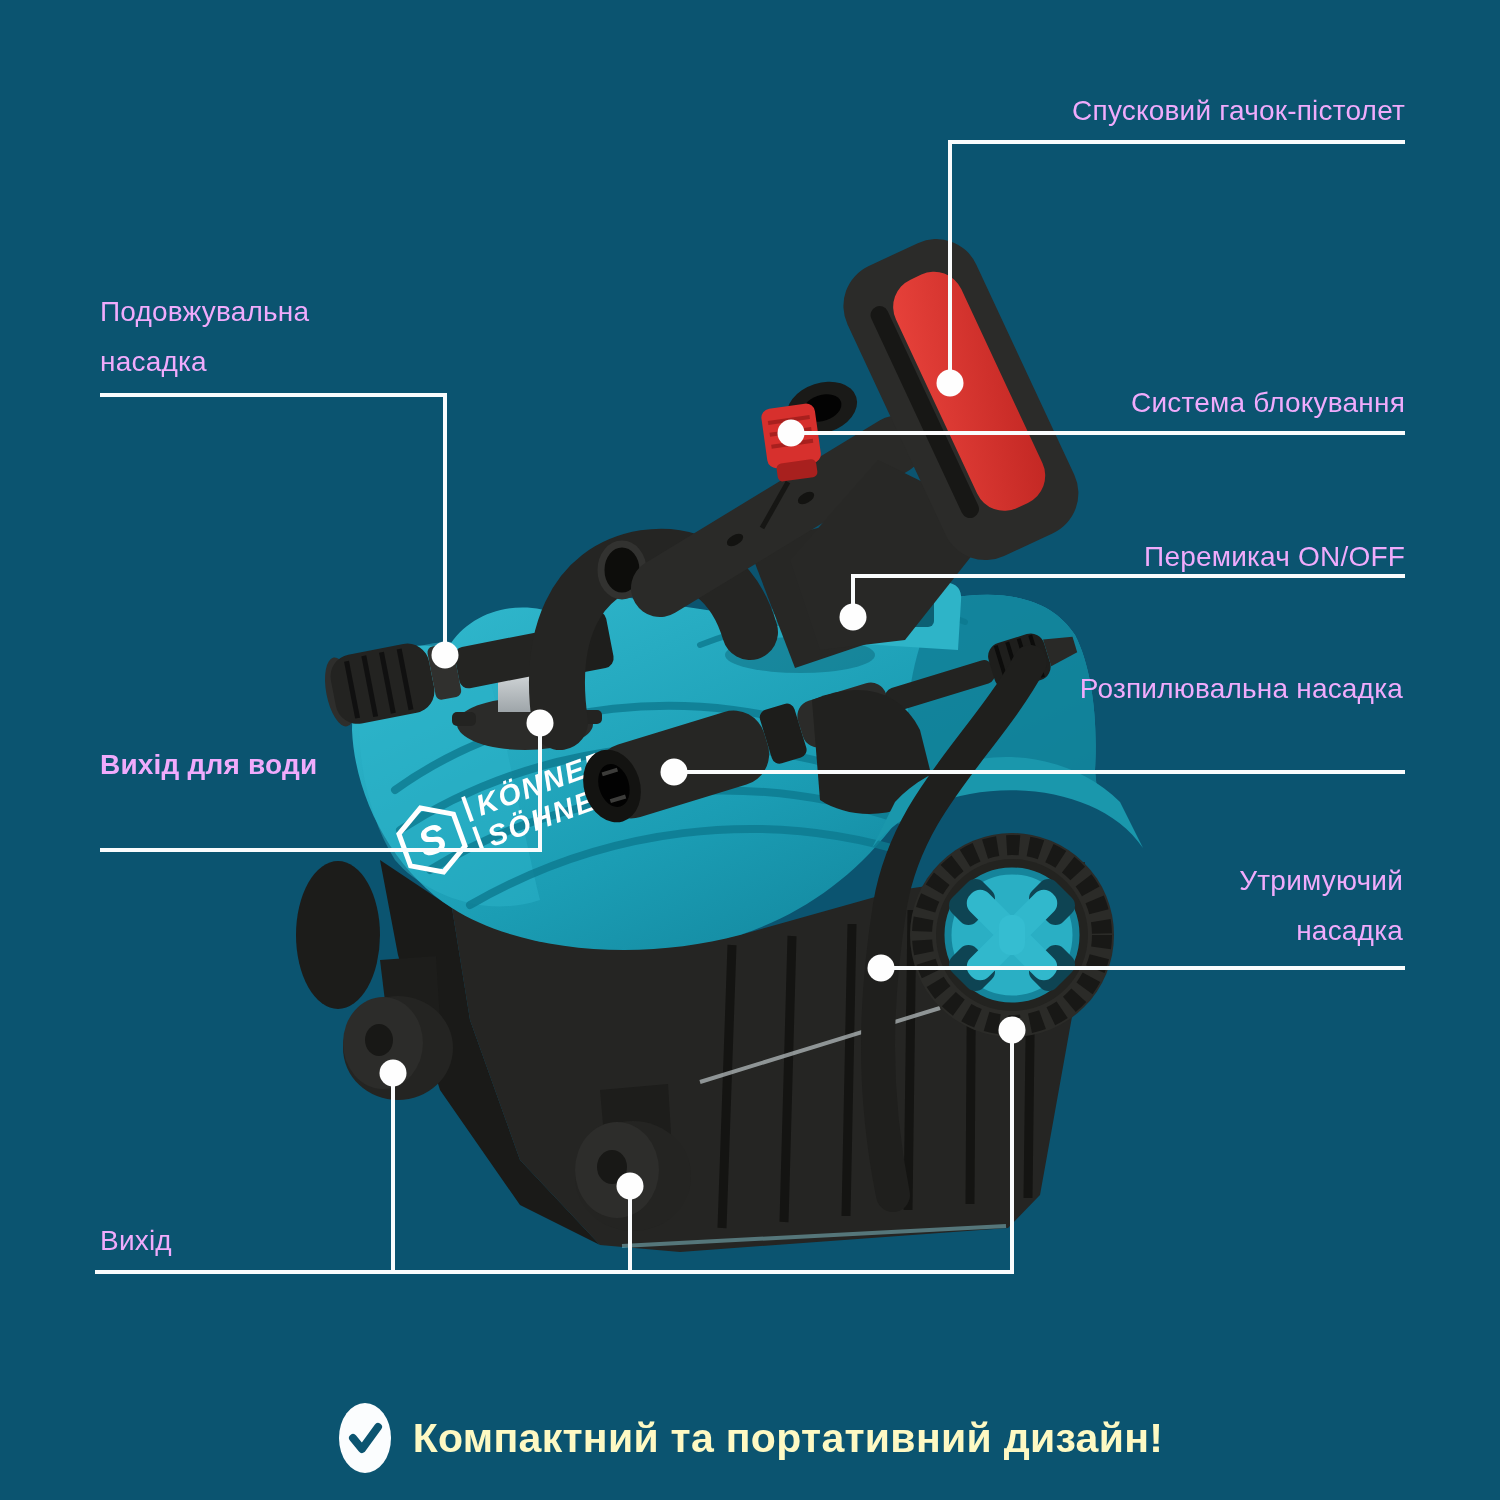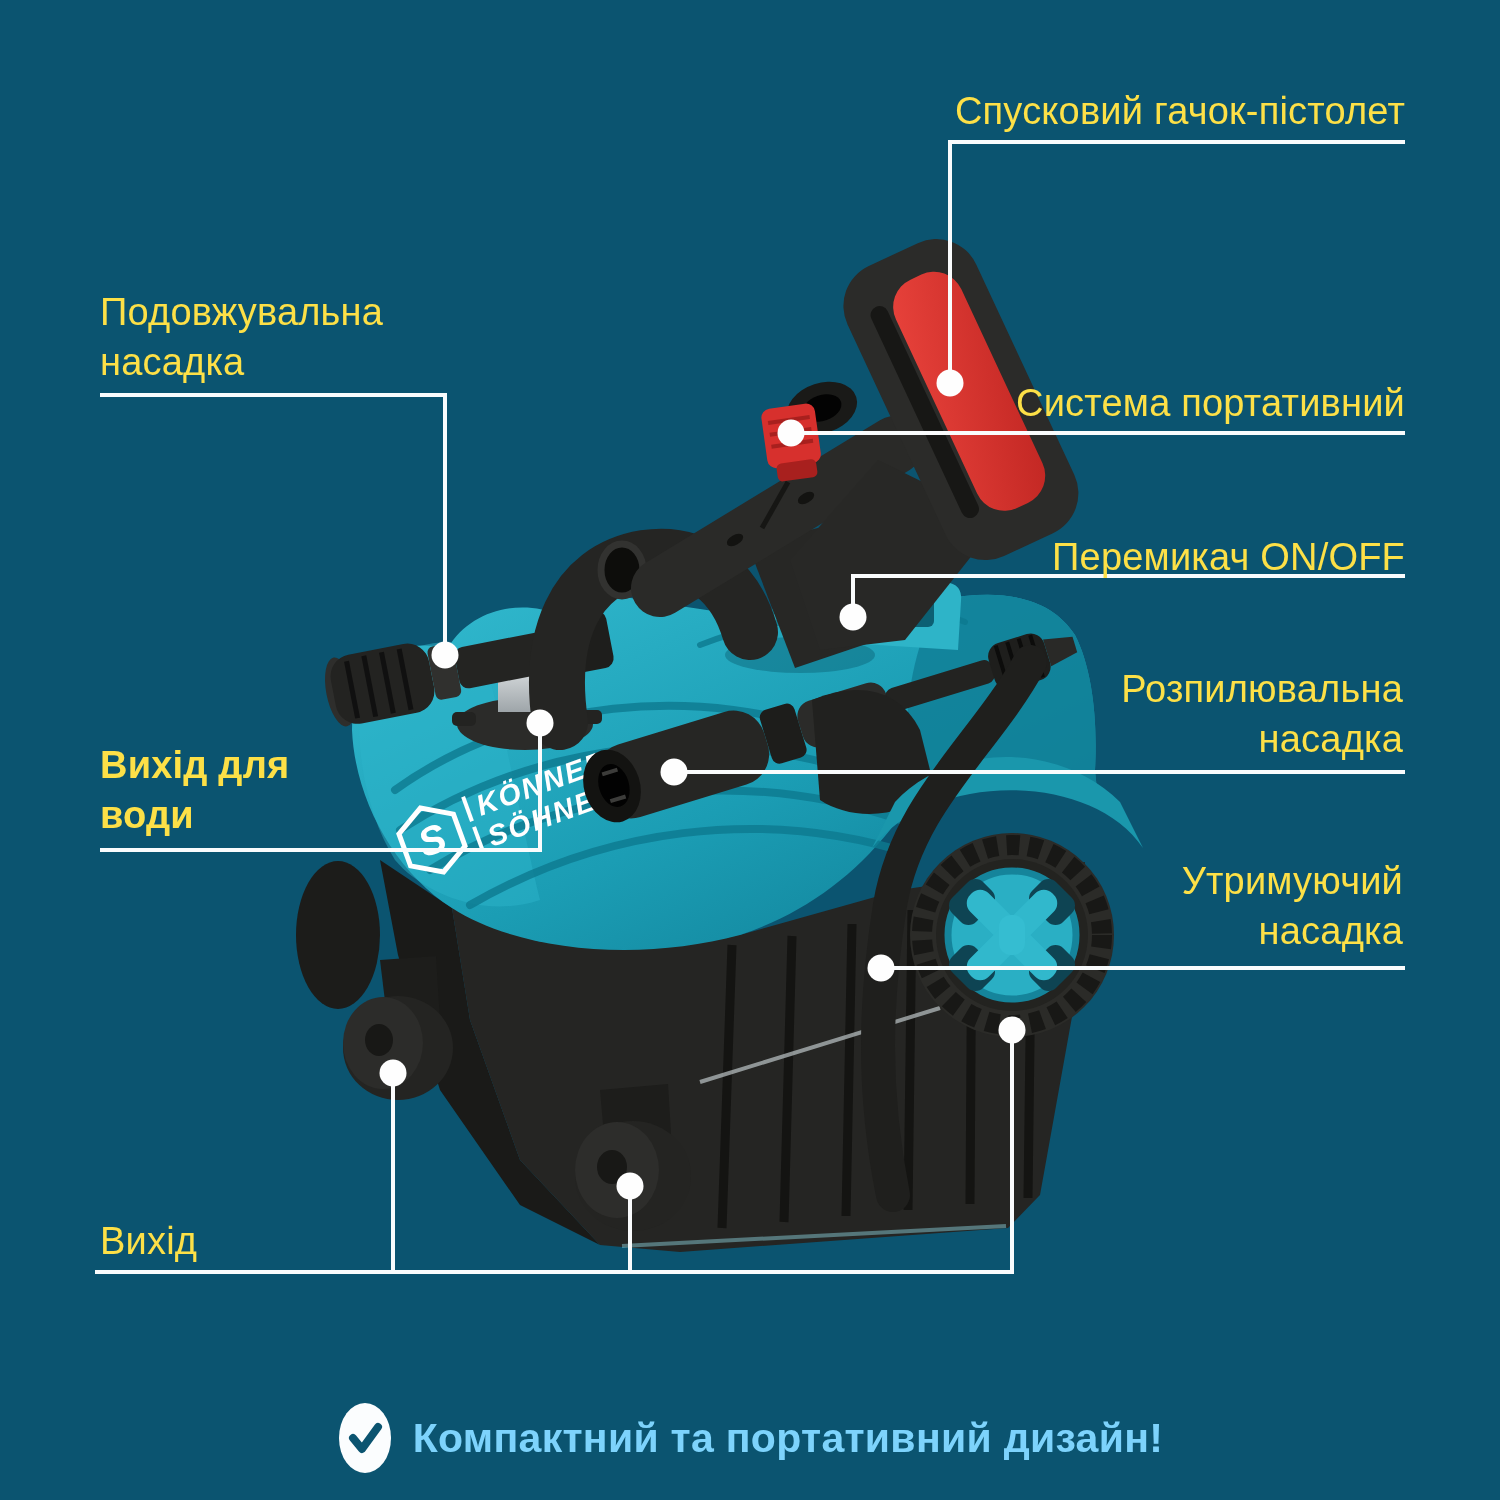--- a/index.html
+++ b/index.html
@@ -3,39 +3,39 @@
 <meta charset="utf-8">
 <style>
   html,body{margin:0;padding:0;background:#06374d;}
   .stage{
     position:relative;width:1500px;height:1500px;overflow:hidden;
     background:#0B5470;
     font-family:"Liberation Sans","DejaVu Sans",sans-serif;
   }
   svg.machine{position:absolute;left:0;top:0;}
   .label{
-    position:absolute;color:#fde047;font-size:38px;line-height:50px;
+    position:absolute;color:#f0abfc;font-size:28px;line-height:50px;
     font-weight:400;letter-spacing:.2px;white-space:nowrap;
   }
   .label.wrap{white-space:normal;}
   .label.right{text-align:right;}
   #lbl-trigger{top:86px;right:95px;}
   #lbl-extension{top:287px;left:100px;width:320px;}
   #lbl-lock{top:378px;right:95px;}
   #lbl-onoff{top:508px;right:95px;margin-top:24px;}
   #lbl-spray{top:664px;right:97px;width:330px;}
   #lbl-outlet{top:740px;left:100px;width:235px;font-weight:bold;}
   #lbl-strap{top:856px;right:97px;width:245px;}
   #lbl-wheels{top:1216px;left:100px;}
   .tagline{
     position:absolute;left:0;right:0;top:1398px;height:80px;
     display:flex;align-items:center;justify-content:center;gap:20px;
   }
   .tagline .txt{
-    color:#7dd3fc;font-size:41px;font-weight:700;letter-spacing:.3px;
+    color:#fef9c3;font-size:41px;font-weight:700;letter-spacing:.3px;
   }
 </style>
 </head>
 <body>
 
 <div class="stage" style="background: rgb(11, 84, 112);">
 
   <svg class="machine" width="1500" height="1500" viewBox="0 0 1500 1500">
     <defs>
       <linearGradient id="tealGrad" x1="0" y1="0" x2="1" y2="1">
@@ -239,21 +239,21 @@
       <circle cx="540" cy="723" r="13.5"></circle>
       <circle cx="881" cy="968" r="13.5"></circle>
       <circle cx="393" cy="1073" r="13.5"></circle>
       <circle cx="630" cy="1186" r="13.5"></circle>
       <circle cx="1012" cy="1030" r="13.5"></circle>
     </g>
   </svg>
 
   <div class="label" id="lbl-trigger">Спусковий гачок-пістолет</div>
   <div class="label wrap" id="lbl-extension">Подовжувальна насадка</div>
-  <div class="label" id="lbl-lock">Система портативний</div>
+  <div class="label" id="lbl-lock">Система блокування</div>
   <div class="label" id="lbl-onoff">Перемикач ON/OFF</div>
   <div class="label wrap right" id="lbl-spray">Розпилювальна насадка</div>
   <div class="label wrap" id="lbl-outlet">Вихід для води</div>
   <div class="label wrap right" id="lbl-strap">Утримуючий насадка</div>
   <div class="label" id="lbl-wheels">Вихід</div>
 
   <div class="tagline">
     <svg width="56" height="76" viewBox="0 0 56 76">
       <ellipse cx="28" cy="38" rx="26" ry="35" fill="#FBFDFE"></ellipse>
       <path d="M16 38 L25 49 L41 27" fill="none" stroke="#0B5470" stroke-width="8" stroke-linecap="round" stroke-linejoin="round"></path>

